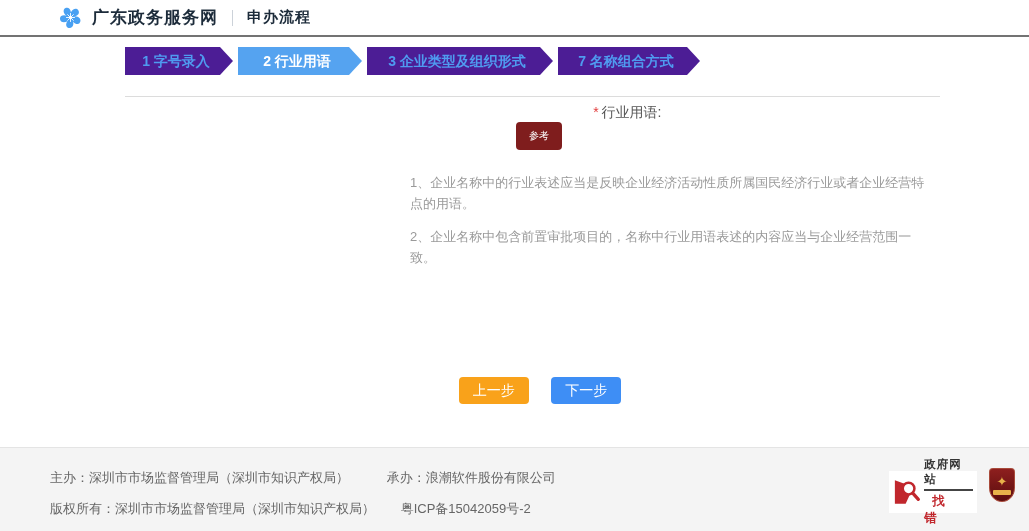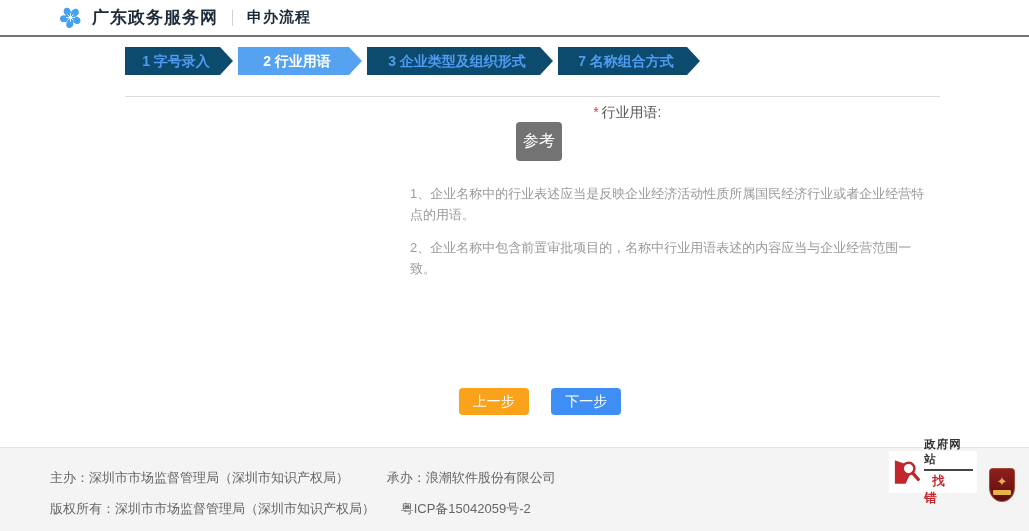--- a/index.html
+++ b/index.html
@@ -18,57 +18,57 @@
   .main { height:400px; position:relative; background:#fff; }
   .container { margin-left:125px; width:815px; }
 
   .title-row { padding-top:17px; display:flex; align-items:center; }
   .title-bar { width:4px; height:18px; background:#f7b500; margin-right:10px; }
   .page-title { font-size:19px; color:#4191ec; font-weight:500; }
   .page-subtitle { font-size:13px; color:#9b9b9b; margin-left:8px; margin-top:4px; }
 
   .steps { margin-top:10px; display:flex; }
   .step { height:28px; line-height:28px; text-align:center; font-size:14px; font-weight:bold;
-    color:#4f9bf0; background:#0c4a6e; margin-right:5px; padding-right:6px; cursor:pointer;
+    color:#4f9bf0; background:#4c1d95; margin-right:5px; padding-right:6px; cursor:pointer;
     clip-path:polygon(0 0, calc(100% - 13px) 0, 100% 50%, calc(100% - 13px) 100%, 0 100%); }
   .step.s1 { width:108px; }
   .step.s2 { width:124px; }
   .step.s3 { width:186px; }
   .step.s4 { width:142px; }
   .step.active { background:#55a3f0; color:#fff; }
 
   .hr { margin-top:21px; border-top:1px solid #dcdcdc; width:815px; }
 
   .form-row { margin-top:7px; display:flex; align-items:center;flex-direction:column; }
   .field-label { width:270px; text-align:right; font-size:14px; color:#555; padding-right:6px; }
   .req { color:#e23c3c; margin-right:3px; }
   .text-input { width:258px; height:27px; border:1px solid #3f97f4; border-radius:4px;
     box-shadow:0 0 5px rgba(64,151,244,.55); padding:0 9px; font-size:14px; color:#333;
     outline:none; font-family:inherit; }
-  .ref-btn { margin-left:13px; width:46px; height:39px; background:#737373; color:#fff;
-    border:none; border-radius:4px; font-size:16px; cursor:pointer; font-family:inherit; }
+  .ref-btn { margin-left:13px; width:46px; height:28px; background:#7f1d1d; color:#fff;
+    border:none; border-radius:4px; font-size:10px; cursor:pointer; font-family:inherit; }
 
   .tips { margin-top:22px; margin-left:285px; width:522px; }
   .tip { font-size:13px; color:#9a9a9a; line-height:1.65; margin-bottom:11px; }
 
   .btn-row { margin-top:108px; text-align:center; }
   .nav-btn { display:inline-block; min-width:56px; height:27px; line-height:27px; border:none;
     border-radius:4px; color:#fff; font-size:14px; margin:0 9px; cursor:pointer;
     font-family:inherit; padding:0 14px; }
   .prev { background:#f9a21a;margin-left:24px; }
   .next { background:#3e8ef5; }
 
   
   .footer { height:94px; background:#f4f4f4; border-top:1px solid #e4e4e4;
     padding:14px 0 0 50px; position:relative; }
   .f-line { font-size:13px; color:#666; line-height:31px; }
   .f-gap1 { margin-right:34px; }
   .f-gap2 { margin-right:22px; }
 
-  .find-error { position:absolute; right:52px; top:3px; width:88px; height:42px;
+  .find-error { position:absolute; right:52px; top:23px; width:88px; height:42px;
     background:#fff; display:flex; align-items:center; padding:3px 4px 3px 2px; cursor:pointer; }
   .fe-text { display:flex; flex-direction:column; align-items:center; margin-left:2px; }
   .fe-top { font-size:11.5px; font-weight:bold; color:#333; letter-spacing:1px;
     border-bottom:2px solid #444; padding-bottom:2px; }
   .fe-bottom { font-size:12.5px; font-weight:bold; color:#c1272d; letter-spacing:8px;
     margin-top:2px; text-indent:8px; }
 
   .shield { position:absolute; right:14px; top:20px; width:26px; height:34px; cursor:pointer;
     background:linear-gradient(#8e1f1e,#5c0e0f); border:1px solid #a84a3a;
     border-radius:4px 4px 50% 50% / 4px 4px 42% 42%;

